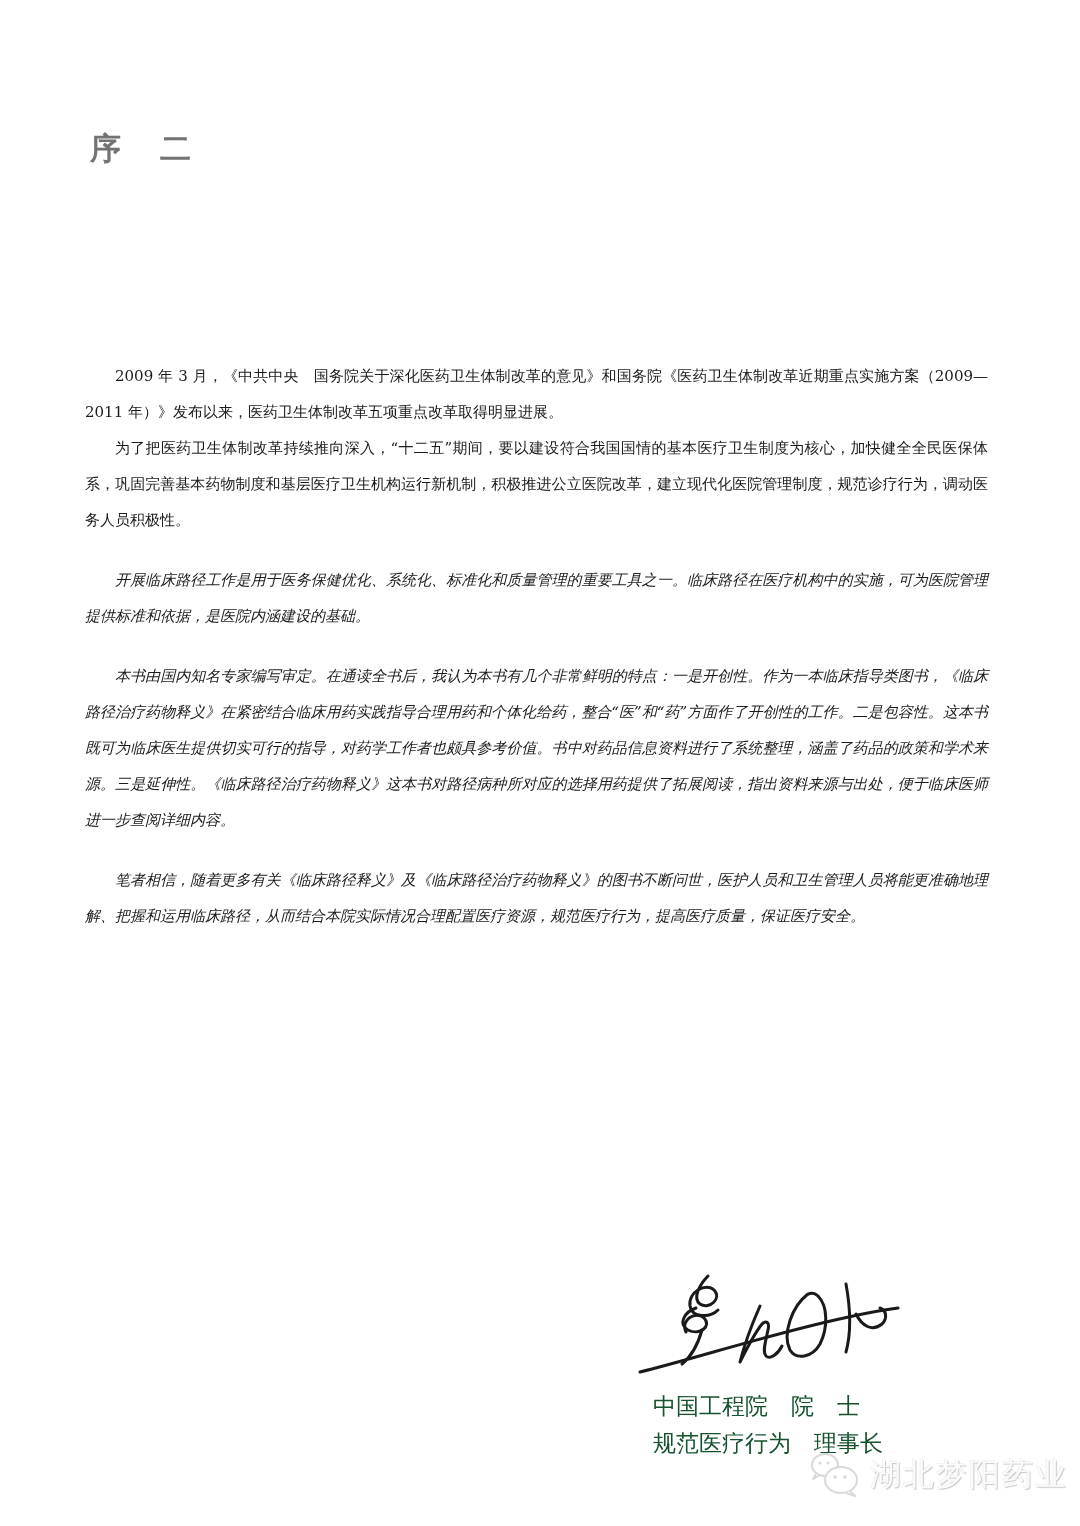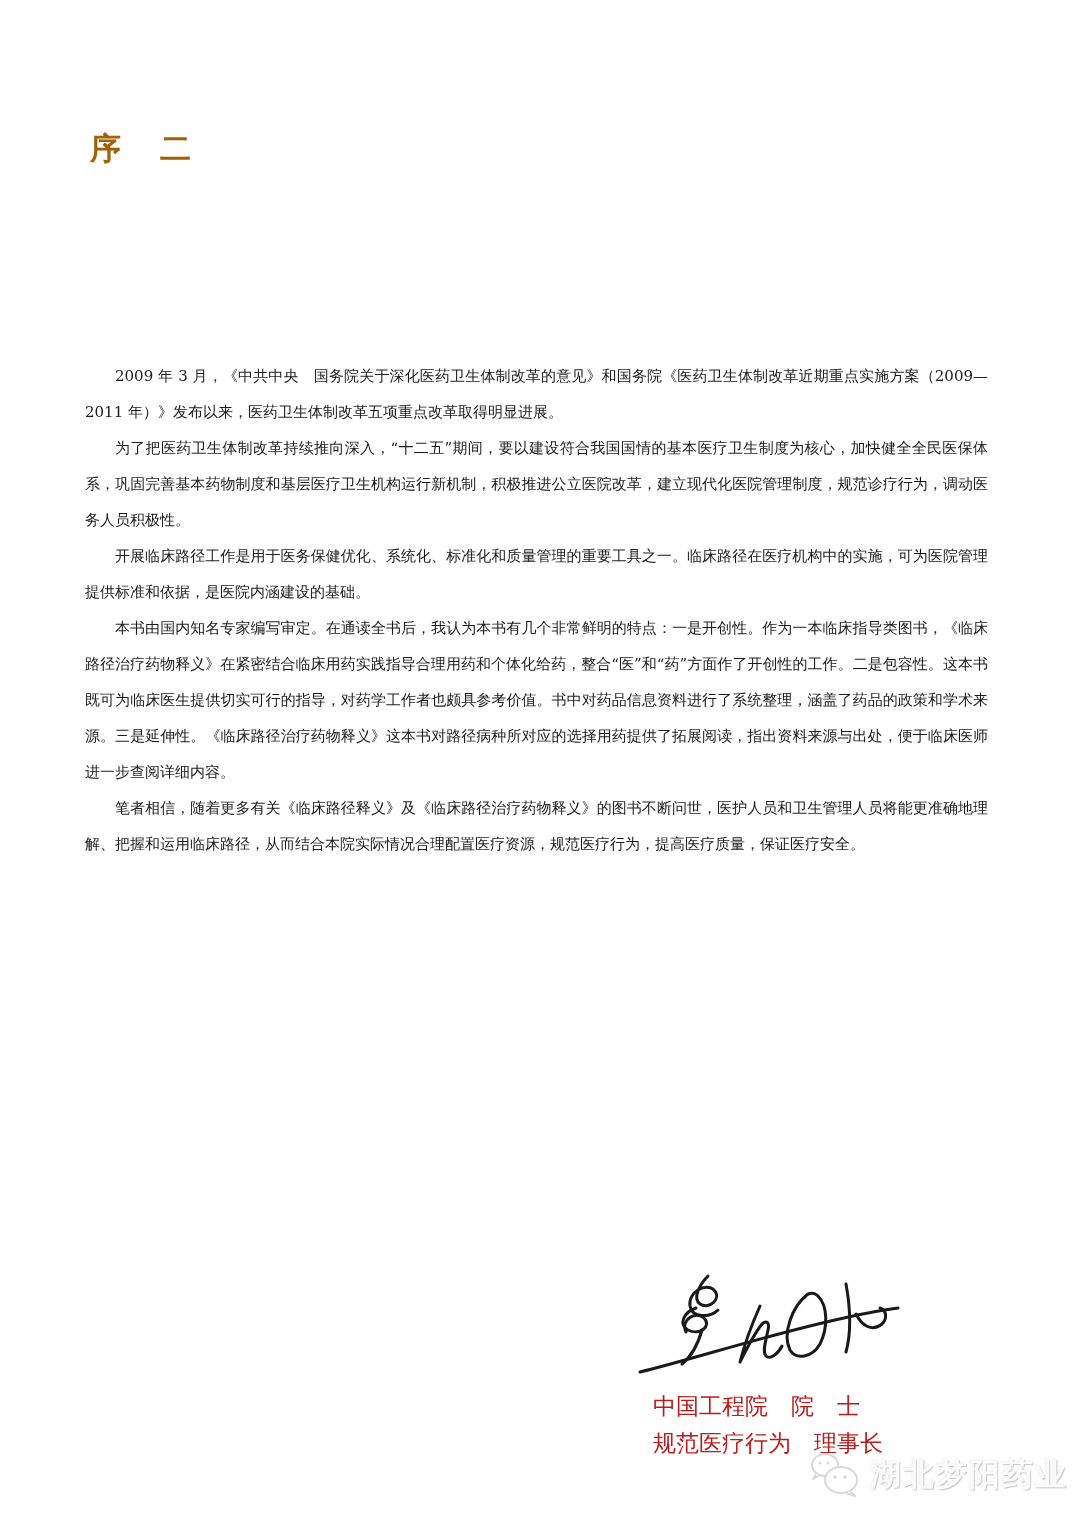--- a/index.html
+++ b/index.html
@@ -18,68 +18,70 @@
     background: #ffffff;
   }
   .page-title {
     margin: 0;
     padding: 128px 0 0 90px;
     font-family: "DejaVu Sans", "Liberation Sans", sans-serif;
     font-weight: 700;
     font-size: 31px;
     line-height: 40px;
     letter-spacing: 4px;
-    color: #a16207;
+    color: #737373;
   }
   .preface-body {
     margin-top: 190px;
     padding: 0 92px 0 85px;
     font-size: 15px;
     line-height: 36px;
     text-align: justify;
     text-justify: inter-ideograph;
     word-break: break-all;
   }
   .preface-body p {
     margin: 0;
     text-indent: 2em;
   }
   .preface-body p.spaced {
+    margin-top: 24px;
+    font-style: italic;
   }
   .signature-block {
     position: absolute;
     top: 1268px;
     right: 150px;
     width: 320px;
     text-align: left;
   }
   .signature-svg {
     display: block;
     margin: 0 0 4px 20px;
   }
   .signature-titles {
     padding-left: 43px;
     font-size: 23px;
     line-height: 37px;
-    color: #b91c1c;
+    color: #14532d;
     white-space: pre;
   }
   .watermark {
     position: absolute;
     top: 1452px;
     right: 12px;
     display: flex;
     align-items: center;
     gap: 8px;
   }
   .wm-icon { display: block; }
   .wm-text {
     font-family: "DejaVu Sans", "Liberation Sans", sans-serif;
     font-size: 31px;
-    font-weight: 700;
+    font-weight: 400;
     letter-spacing: 2px;
     color: #fbfbfb;
     text-shadow: 1px 1px 1px #c7c7c7, -1px -1px 0 #f3f3f3;
   }
 </style>
 </head>
 <body>
 
 <div class="page">
 

